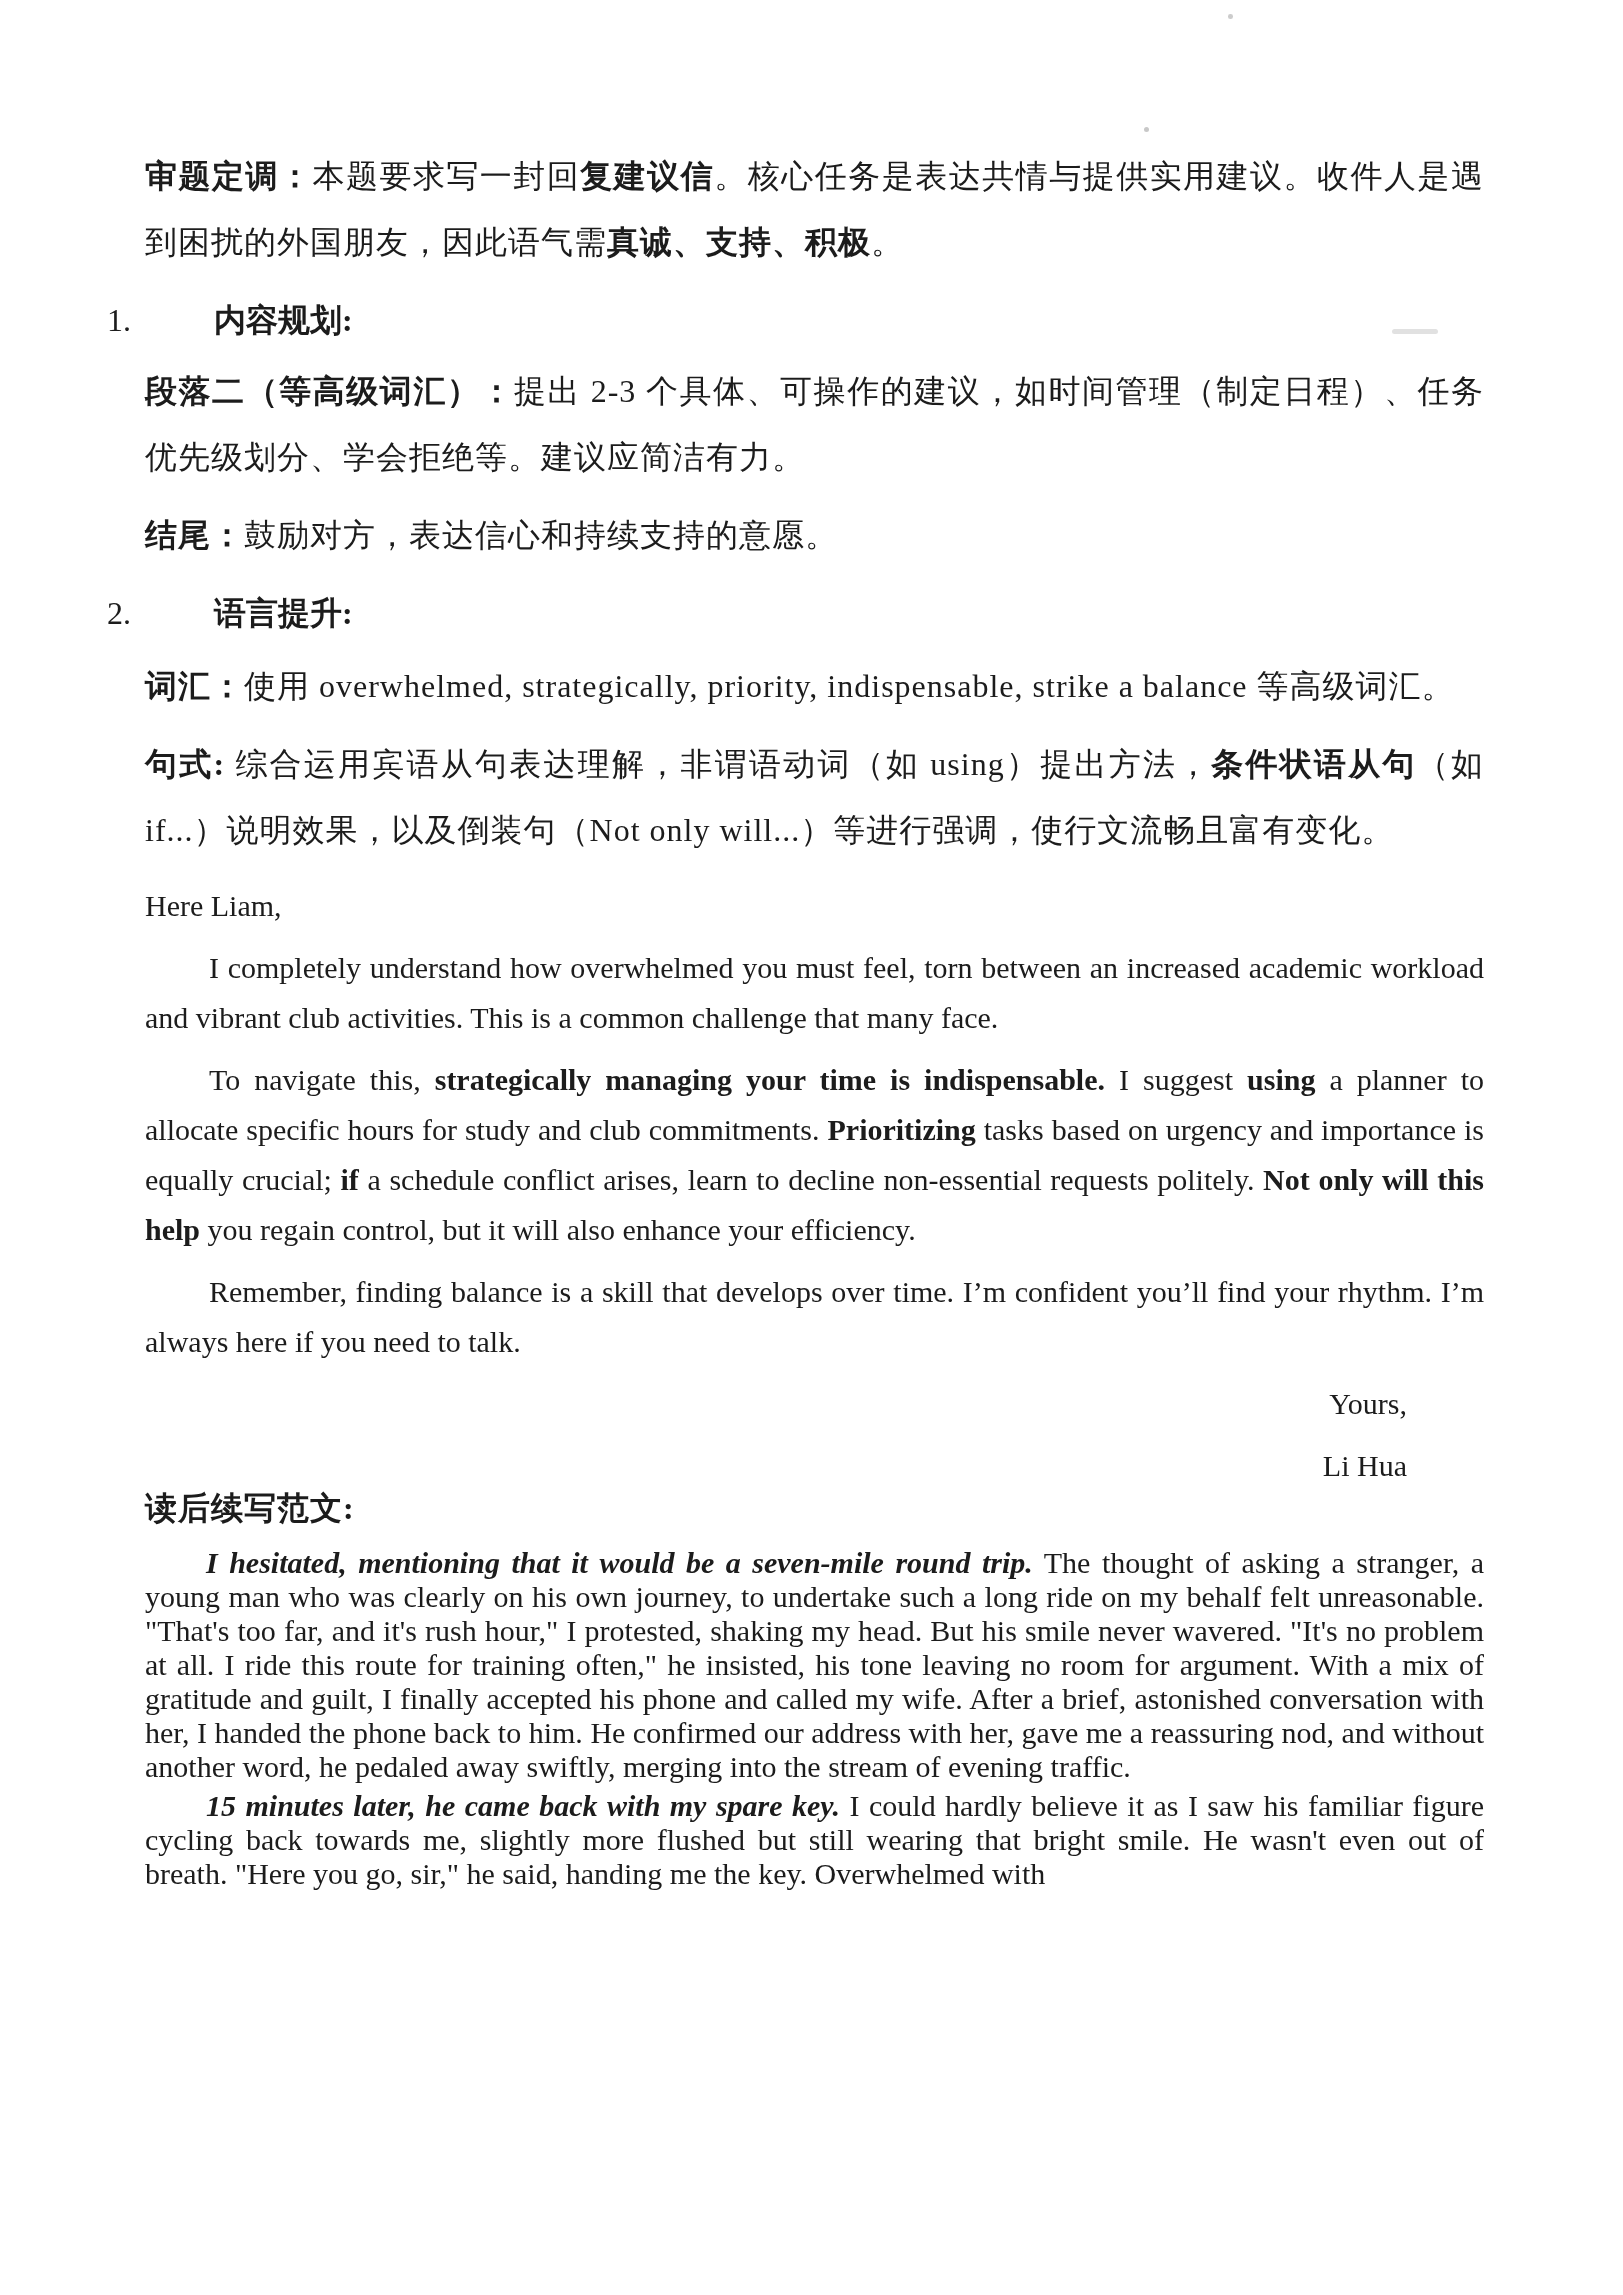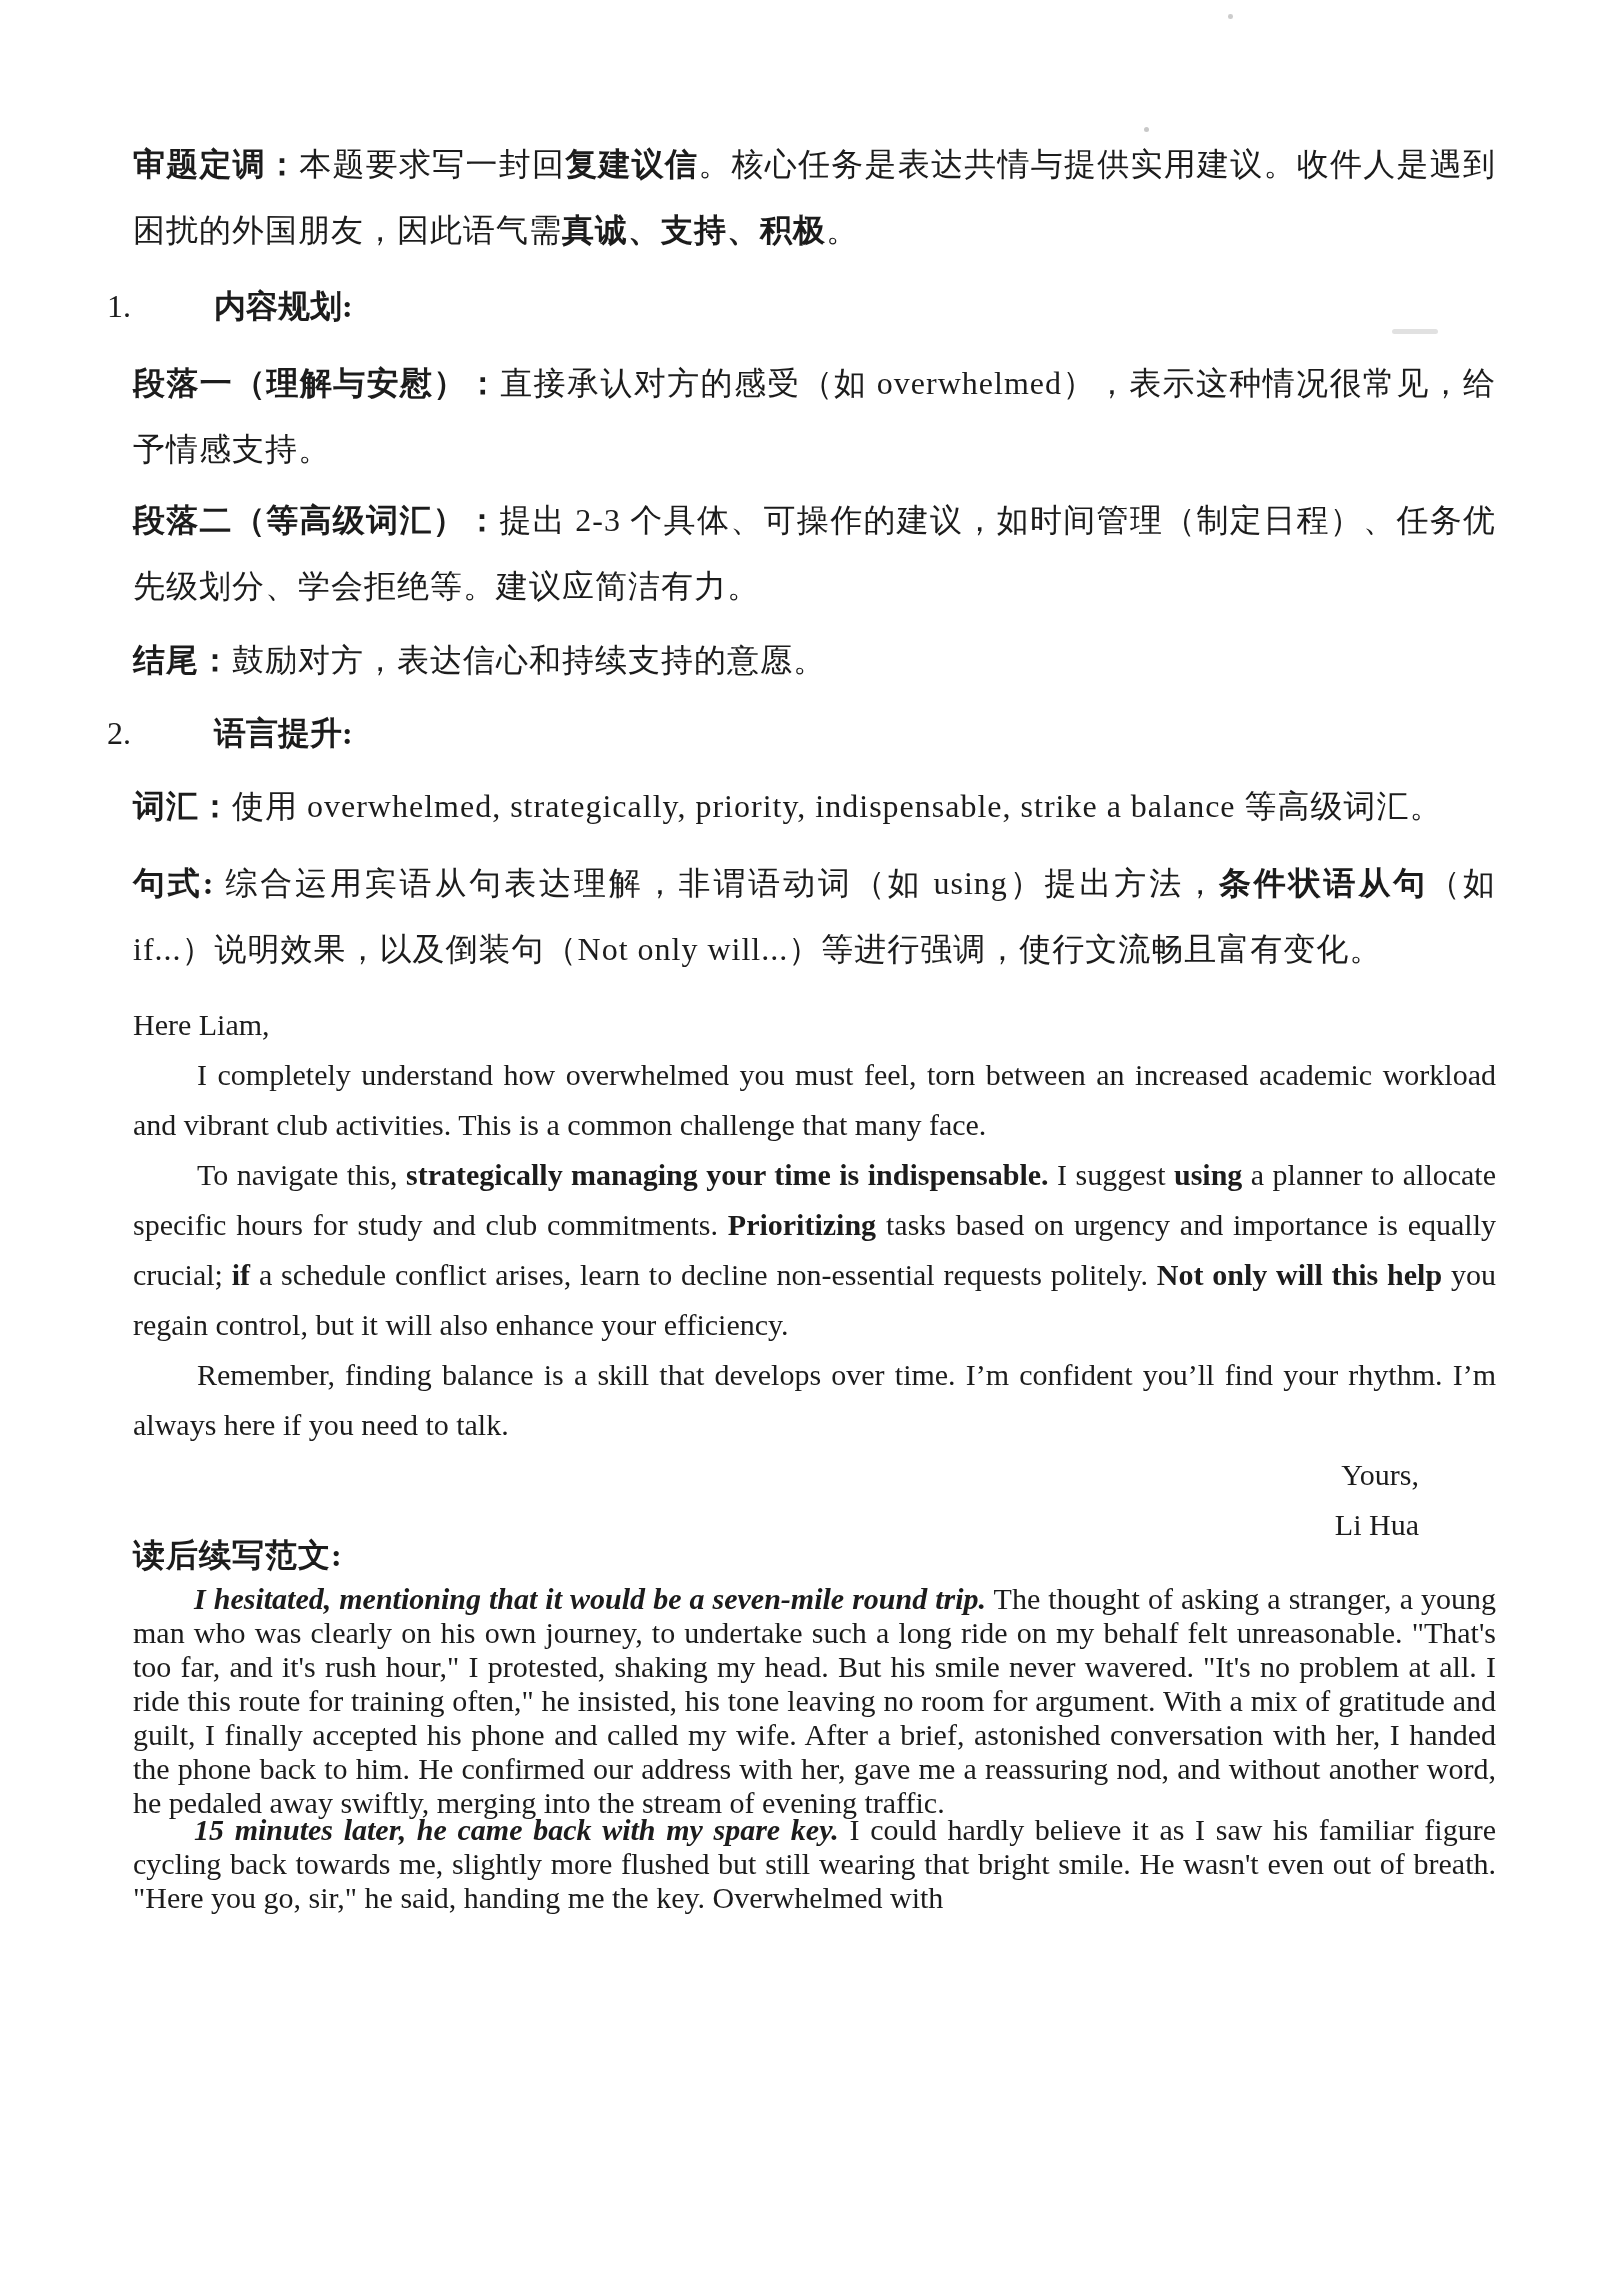--- a/index.html
+++ b/index.html
@@ -10,21 +10,21 @@
   }
   .page {
     position: relative;
     width: 1624px; height: 2295px;
     box-sizing: border-box;
     background: #ffffff;
     color: #1c1c1c;
     padding: 131px 128px 0 133px;
     overflow: hidden;
   }
-  p { margin: 0; }
+  p { margin: 12px; }
   b { font-weight: 700; }
 
   
   .zh {
     font-size: 32px;
     line-height: 66px;
     letter-spacing: 1px;
     text-align: justify;
   }
   
@@ -75,21 +75,20 @@
 <body>
 
 <div class="page">
 
   <p class="zh"><b>审题定调：</b>本题要求写一封回<b>复建议信</b>。核心任务是表达共情与提供实用建议。收件人是遇到困扰的外国朋友，因此语气需<b>真诚、支持、积极</b>。</p>
 
   <div class="sec-row sec1">
     <span class="num">1.</span><span class="sec-title">内容规划:</span>
   </div>
 
-  <p class="zh pA"><b>段落一（理解与安慰）：</b>直接承认对方的感受（如 overwhelmed），表示这种情况很常见，给予情感支持。</p>
   <p class="zh pB"><b>段落二（等高级词汇）：</b>提出 2-3 个具体、可操作的建议，如时间管理（制定日程）、任务优先级划分、学会拒绝等。建议应简洁有力。</p>
   <p class="zh pC"><b>结尾：</b>鼓励对方，表达信心和持续支持的意愿。</p>
 
   <div class="sec-row sec2">
     <span class="num">2.</span><span class="sec-title">语言提升:</span>
   </div>
 
   <p class="zh pD"><b>词汇：</b>使用 overwhelmed, strategically, priority, indispensable, strike a balance 等高级词汇。</p>
   <p class="zh pE"><b>句式:</b> 综合运用宾语从句表达理解，非谓语动词（如 using）提出方法，<b>条件状语从句</b>（如 if...）说明效果，以及倒装句（Not only will...）等进行强调，使行文流畅且富有变化。</p>
 

